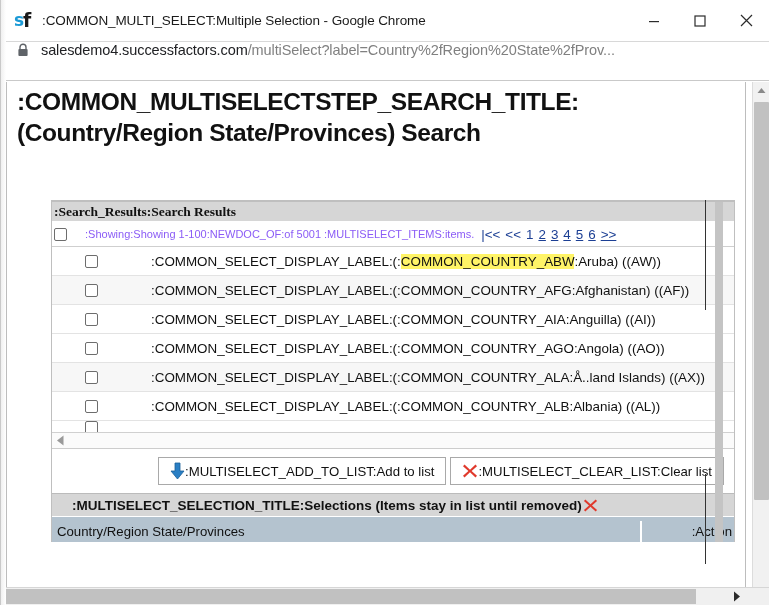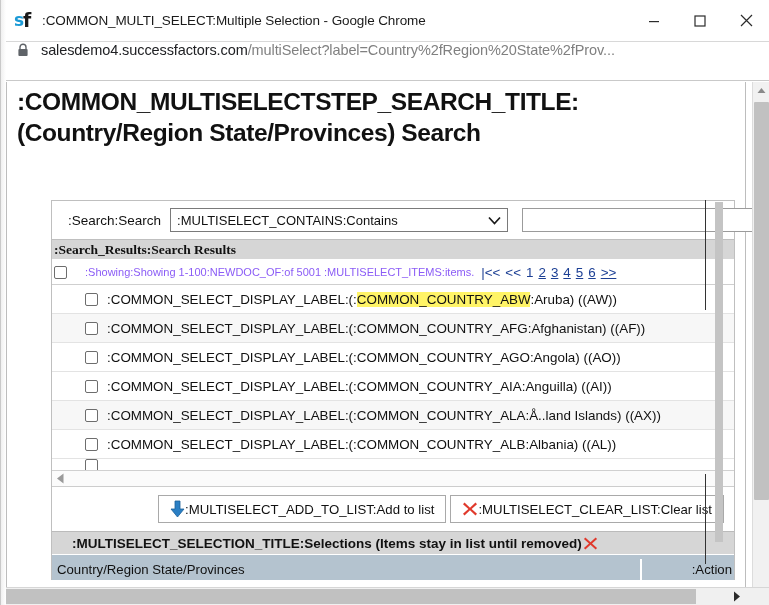--- a/index.html
+++ b/index.html
@@ -319,20 +319,21 @@
     border-top: 1px solid #cfcfcf;
   }
   .result-row {
     height: 29px;
     display: flex;
     align-items: center;
     border-bottom: 1px solid #e3e3e3;
     box-sizing: border-box;
     padding-left: 33px;
     background: #ffffff;
+    gap: 44px;
   }
   .result-row.alt { background: #f7f7f7; }
   .result-row .cb { margin-right: 9px; }
   .result-row .rlabel {
     font-size: 13.4px;
     color: #111;
     white-space: nowrap;
     overflow: hidden;
   }
   .hl { background: #fff467; }
@@ -508,30 +509,20 @@
   <div class="viewport">
     <div class="page">
 
       <div class="heading">
         <div>:COMMON_MULTISELECTSTEP_SEARCH_TITLE:</div>
         <div>(Country/Region State/Provinces) Search</div>
       </div>
 
       <div class="panel">
 
-        <div class="search-row">
-          <span class="search-label">:Search:Search</span>
-          <div class="search-select">
-            <span>:MULTISELECT_CONTAINS:Contains</span>
-            <svg class="chev" width="13" height="9" viewBox="0 0 13 9">
-              <path d="M1 1.5 L6.5 7.5 L12 1.5" fill="none" stroke="#1a1a1a" stroke-width="1.7"></path>
-            </svg>
-          </div>
-          <input class="search-input" type="text" value="" style="">
-        </div>
 
         <div class="results-band">
           <span>:Search_Results:Search Results</span>
         </div>
 
         <div class="showing-row">
           <input type="checkbox" class="cb" style="">
           <span class="showing-text">:Showing:Showing 1-100:NEWDOC_OF:of 5001 :MULTISELECT_ITEMS:items.</span>
           <span class="pager">
             <span class="pg-dis">|&lt;&lt;</span>
@@ -553,26 +544,26 @@
             <span class="rlabel"><span>:COMMON_SELECT_DISPLAY_LABEL:(:</span><span class="hl">COMMON_COUNTRY_ABW</span><span>:Aruba) ((AW))</span></span>
           </div>
 
           <div class="result-row alt">
             <input type="checkbox" class="cb" style="">
             <span class="rlabel"><span>:COMMON_SELECT_DISPLAY_LABEL:(:</span><span>COMMON_COUNTRY_AFG:Afghanistan) ((AF))</span></span>
           </div>
 
           <div class="result-row">
             <input type="checkbox" class="cb" style="">
-            <span class="rlabel"><span>:COMMON_SELECT_DISPLAY_LABEL:(:</span><span>COMMON_COUNTRY_AGO:Angola) ((AO))</span></span>
+            <span class="rlabel"><span>:COMMON_SELECT_DISPLAY_LABEL:(:</span><span>COMMON_COUNTRY_AIA:Anguilla) ((AI))</span></span>
           </div>
 
           <div class="result-row">
             <input type="checkbox" class="cb" style="">
-            <span class="rlabel"><span>:COMMON_SELECT_DISPLAY_LABEL:(:</span><span>COMMON_COUNTRY_AIA:Anguilla) ((AI))</span></span>
+            <span class="rlabel"><span>:COMMON_SELECT_DISPLAY_LABEL:(:</span><span>COMMON_COUNTRY_AGO:Angola) ((AO))</span></span>
           </div>
 
           <div class="result-row alt">
             <input type="checkbox" class="cb" style="">
             <span class="rlabel"><span>:COMMON_SELECT_DISPLAY_LABEL:(:</span><span>COMMON_COUNTRY_ALA:Å..land Islands) ((AX))</span></span>
           </div>
 
           <div class="result-row">
             <input type="checkbox" class="cb" style="">
             <span class="rlabel"><span>:COMMON_SELECT_DISPLAY_LABEL:(:</span><span>COMMON_COUNTRY_ALB:Albania) ((AL))</span></span>

